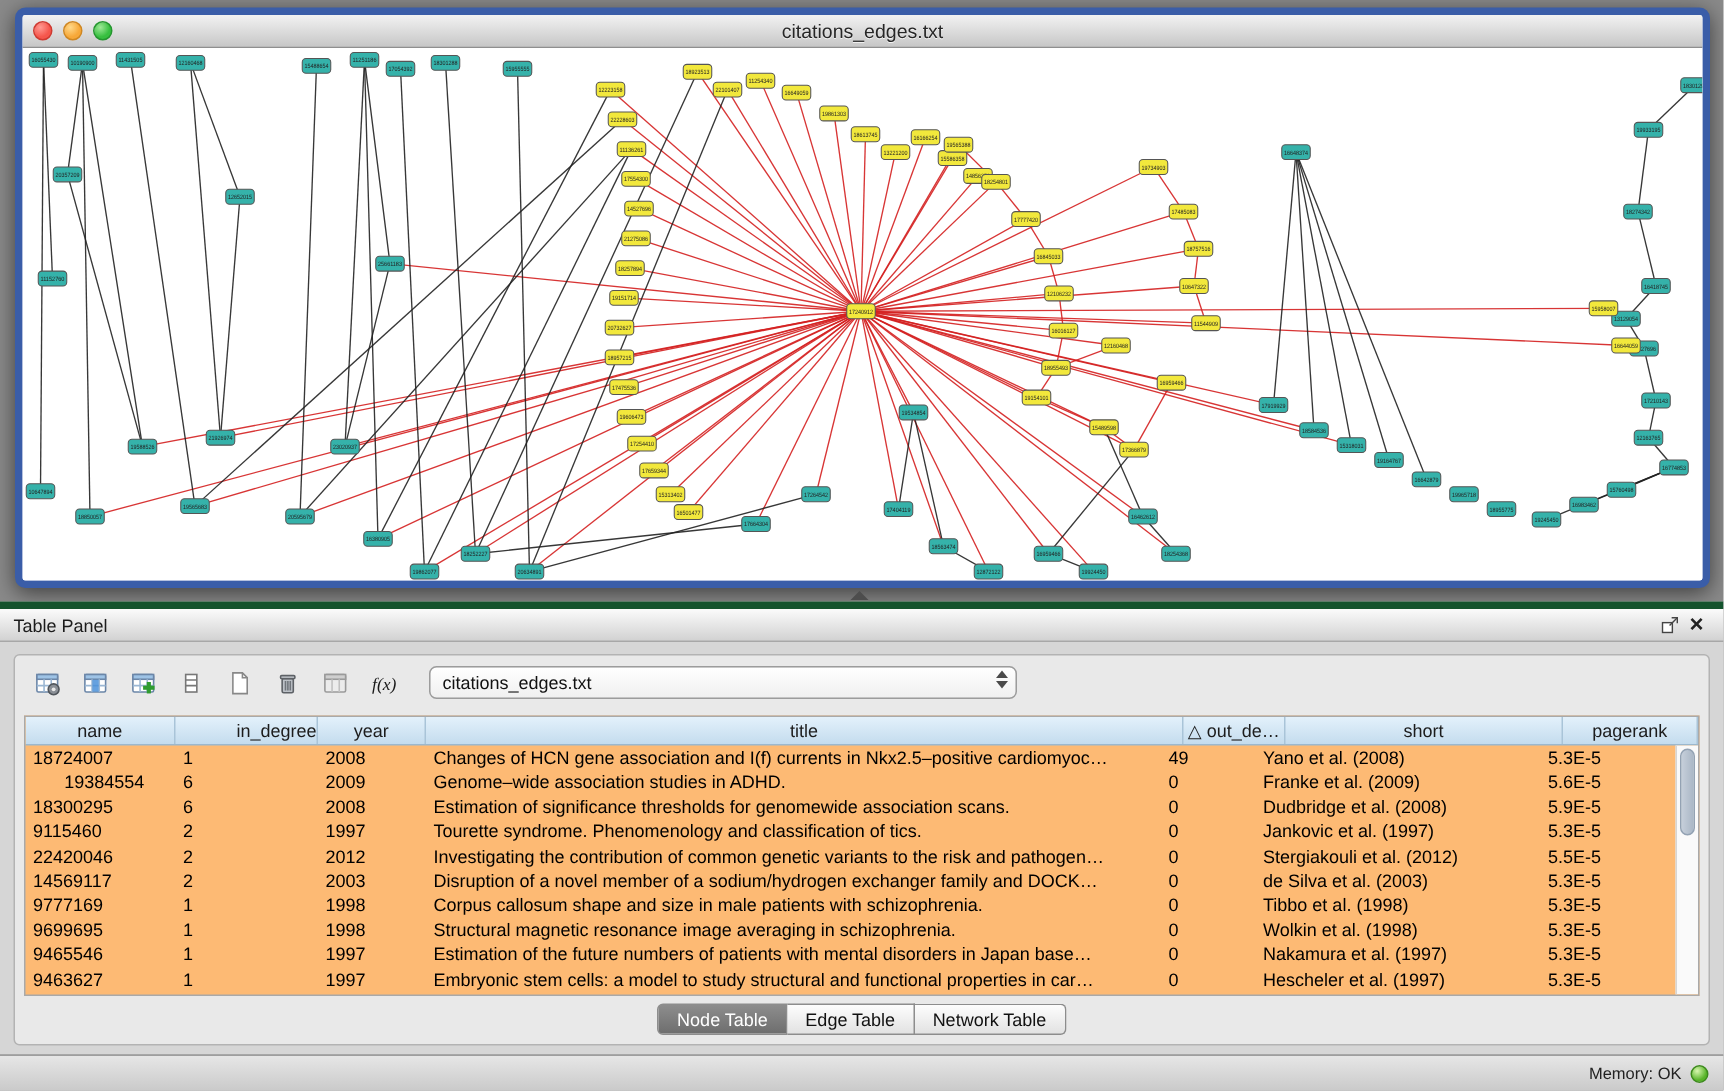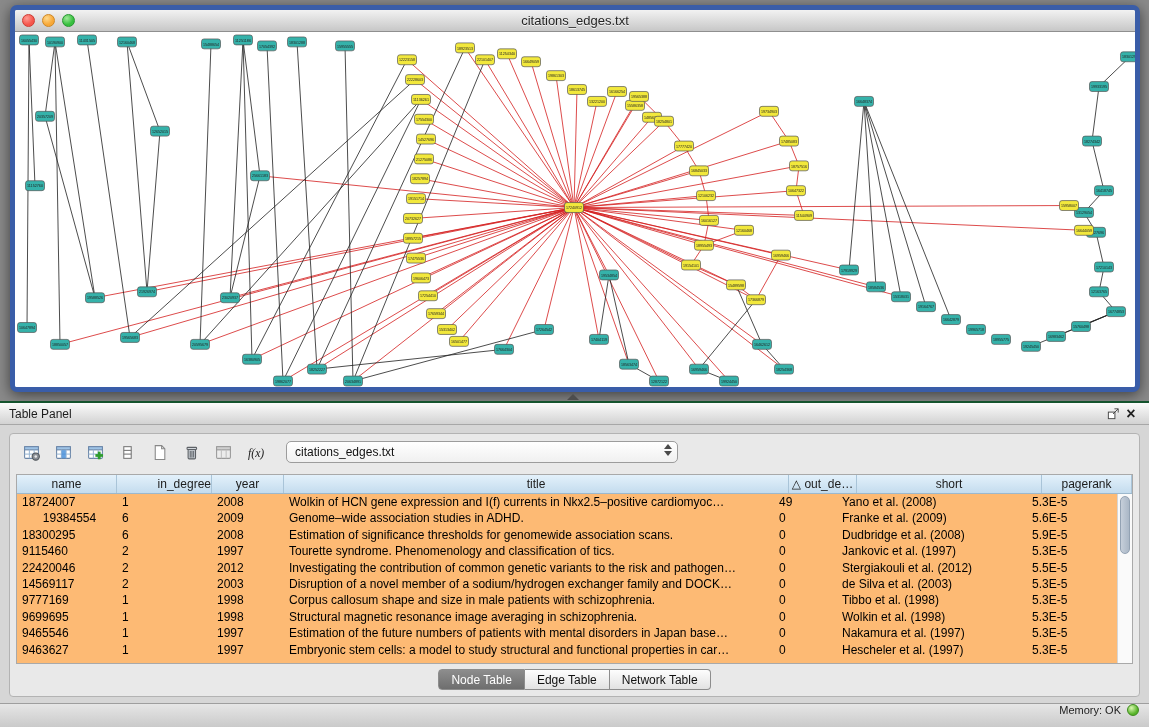--- a/index.html
+++ b/index.html
@@ -31,21 +31,21 @@
   
   .splitter-grip{
     position:absolute; left:567px; top:394px; width:0; height:0;
     border-left:6px solid transparent; border-right:6px solid transparent;
     border-bottom:6px solid #4d4d4d;
   }
 
   
   .table-panel{
     position:absolute; left:0; top:401px; width:1149px; height:302px;
-    background:#d6d6d6; border-top:2px solid #14532d;
+    background:#d6d6d6; border-top:5px solid #14532d;
   }
   .panel-header{
     height:22px; background:linear-gradient(#fbfbfb,#d2d2d2);
     border-bottom:1px solid #a7a7a7; display:flex; align-items:center;
     padding:0 9px; font-size:12px; color:#1c1c1c;
   }
   .panel-header .spacer{ flex:1; }
   .hdr-btn{ width:18px; height:16px; display:flex; align-items:center; justify-content:center; cursor:default; }
   .close-x{ font-size:16px; font-weight:bold; color:#222; line-height:14px; }
 
@@ -109,21 +109,21 @@
     margin-top:40px;
   }
   .tab:first-child{ border-left:1px solid #8d8d8d; border-radius:4px 0 0 4px; }
   .tab:last-child{ border-radius:0 4px 4px 0; }
   .tab.active{ background:linear-gradient(#8d8d8d,#6e6e6e); color:#fff; }
 
   
   .statusbar{
     position:absolute; left:0; bottom:0; width:1149px; height:24px;
     background:linear-gradient(#e6e6e6,#cacaca); border-top:1px solid #9e9e9e;
-    display:flex; align-items:flex-start; justify-content:flex-end; padding-right:10px; gap:6px;
+    display:flex; align-items:center; justify-content:flex-end; padding-right:10px; gap:6px;
     font-size:11px; color:#222;
   }
   .mem-dot{
     width:12px; height:12px; border-radius:50%;
     background:radial-gradient(circle at 35% 30%,#d9f7b0,#57b328 65%);
     border:1px solid #3c8a1c;
   }
 </style>
 </head>
 <body>
@@ -786,21 +786,21 @@
           <div class="th" style="flex: 1 1 0%; min-width: 0px;">title</div>
           <div class="th" style="width: 68px;">△ out_de…</div>
           <div class="th" style="width: 185px;">short</div>
           <div class="th" style="width: 90px;">pagerank</div>
         </div>
       <div class="tbody" id="tbody">
           <div class="tr">
             <div class="td" style="width: 100px;">18724007</div>
             <div class="td" style="width: 95px;">1</div>
             <div class="td" style="width: 72px;">2008</div>
-            <div class="td" style="flex: 1 1 0%; min-width: 0px;">Wolkin of HCN gene expression and I(f) currents in Nkx2.5–positive cardiomyoc…</div>
+            <div class="td" style="flex: 1 1 0%; min-width: 0px;">Changes of HCN gene association and I(f) currents in Nkx2.5–positive cardiomyoc…</div>
             <div class="td" style="width: 68px;">49</div>
             <div class="td center" style="width: 185px;">Yano et al. (2008)</div>
             <div class="td" style="width: 90px;">5.3E-5</div>
           </div>
           <div class="tr">
             <div class="td" style="width: 100px; text-align: center;">19384554</div>
             <div class="td" style="width: 95px;">6</div>
             <div class="td" style="width: 72px;">2009</div>
             <div class="td" style="flex: 1 1 0%; min-width: 0px;">Genome–wide association studies in ADHD.</div>
             <div class="td" style="width: 68px;">0</div>

